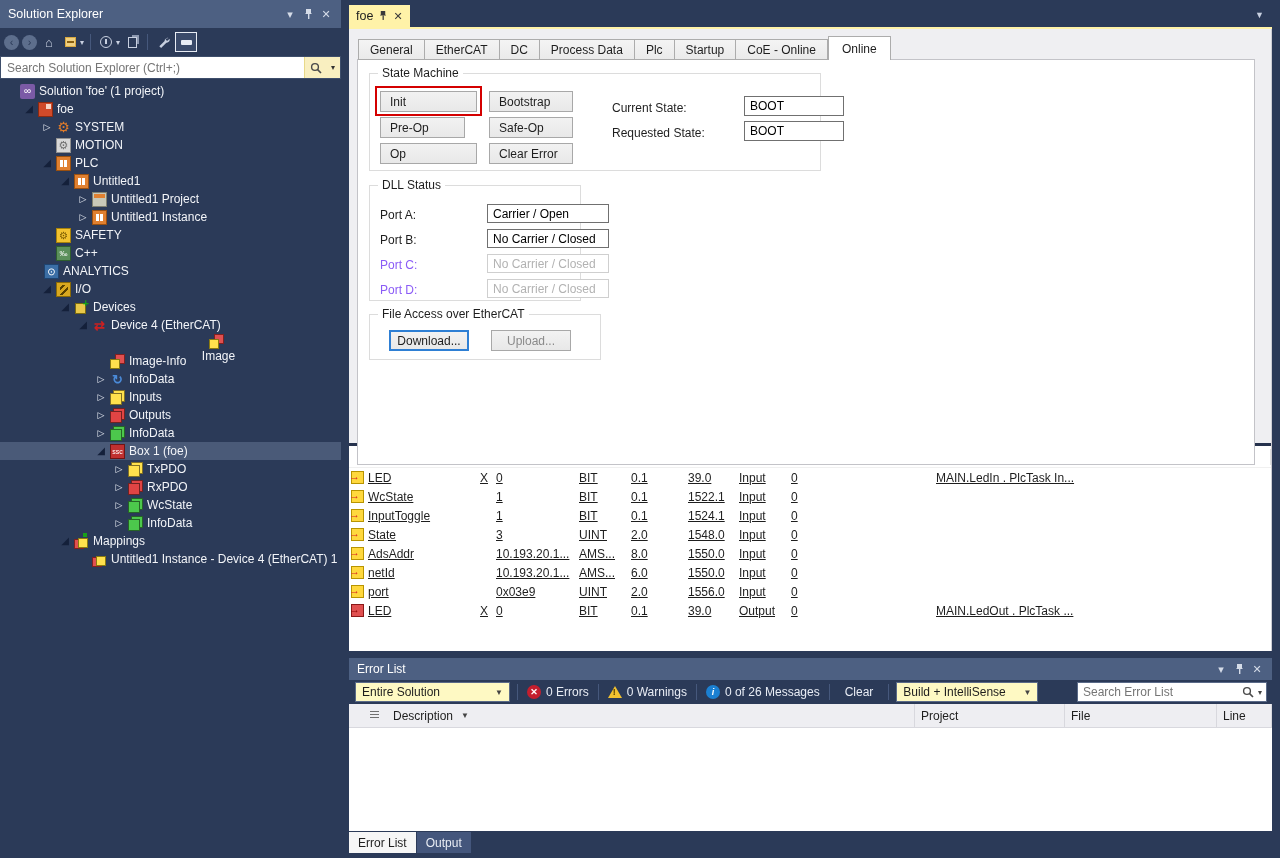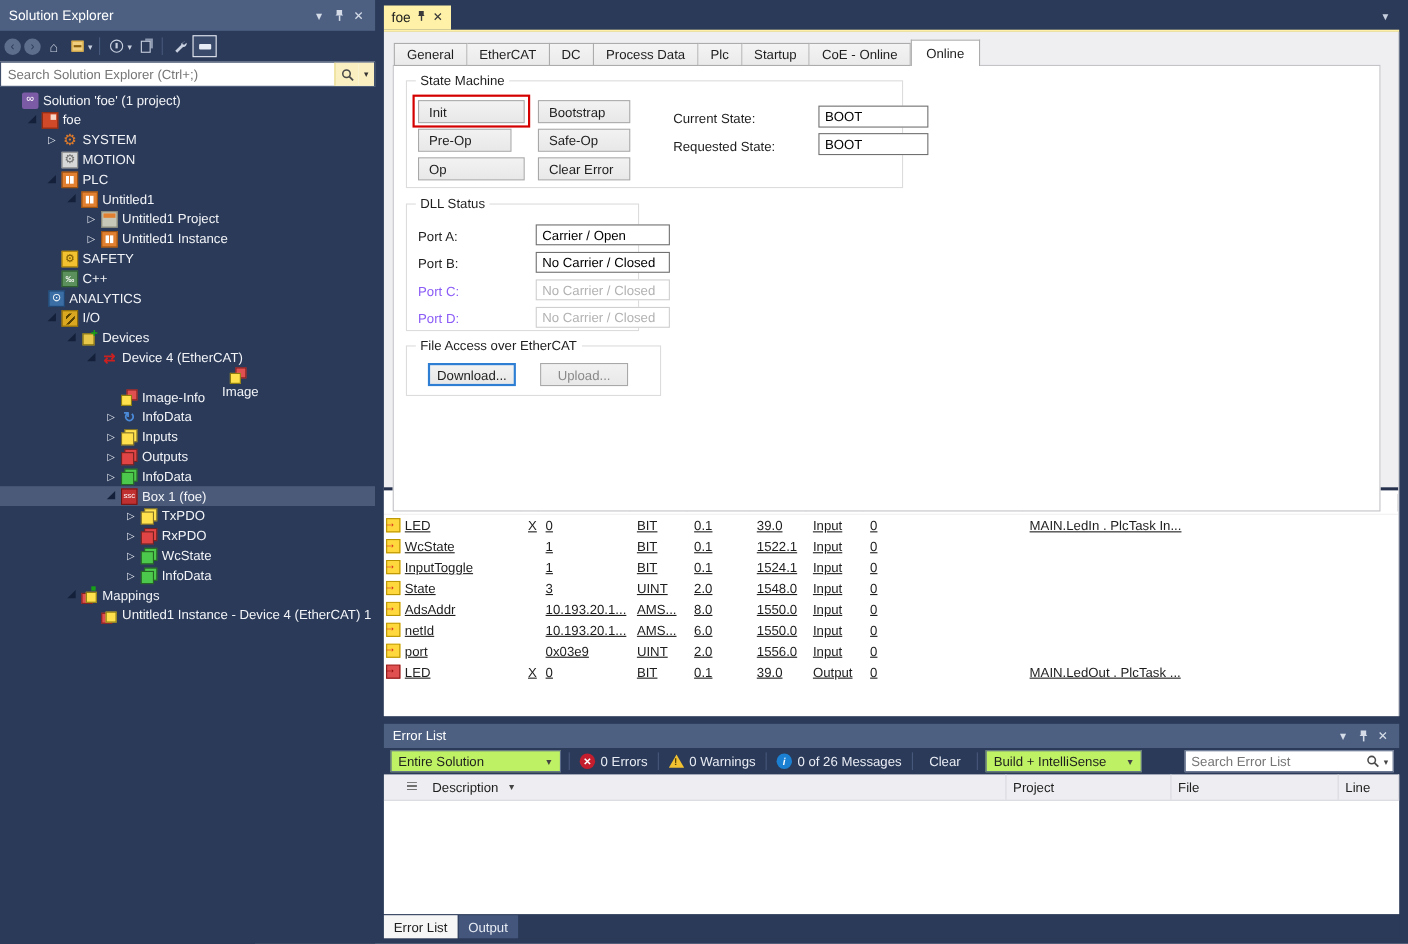--- a/index.html
+++ b/index.html
@@ -116,21 +116,21 @@
   .tic-in { background:#FFD83D; border:1px solid #B89400; }
   .tic-in::after { content:"→"; position:absolute; left:-3px; top:-2px; color:#D42020; font-weight:bold; font-size:11px; }
   .tic-out { background:#E05050; border:1px solid #8A1818; }
   .tic-out::after { content:"→"; position:absolute; left:-3px; top:-2px; color:#8A0000; font-weight:bold; font-size:11px; }
 
   
   .el { position:absolute; left:349px; top:658px; width:923px; height:195px; background:#2B3A58; }
   .el-title { height:22px; background:#4D6082; color:#FFFFFF; display:flex; align-items:center; padding:0 6px 0 8px; }
   .el-title .sp { flex:1; }
   .el-toolbar { height:24px; display:flex; align-items:center; padding:0 6px; color:#E8ECF4; position:relative; }
-  .dd { background:#bef264; border:1px solid #5A6A88; height:20px; display:flex; align-items:center; color:#1E1E1E; padding-left:6px; }
+  .dd { background:#fef9c3; border:1px solid #5A6A88; height:20px; display:flex; align-items:center; color:#1E1E1E; padding-left:6px; }
   .dd .dda { margin-left:auto; padding:0 6px; font-size:8px; color:#444; }
   .el-sep { width:1px; height:16px; background:#46587C; margin:0 7px; }
   .stat { display:flex; align-items:center; gap:5px; padding:0 2px; white-space:nowrap; }
   .err-ico { width:14px; height:14px; border-radius:50%; background:#C41E2E; color:#fff; font-size:9px; font-weight:bold; display:flex; align-items:center; justify-content:center; }
   .warn-ico { width:0; height:0; border-left:7px solid transparent; border-right:7px solid transparent; border-bottom:12px solid #F2C230; position:relative; }
   .warn-ico::after { content:"!"; position:absolute; left:-2px; top:1px; color:#5A4200; font-size:9px; font-weight:bold; }
   .info-ico { width:14px; height:14px; border-radius:50%; background:#1B80D2; color:#fff; font-size:9px; font-weight:bold; font-style:italic; display:flex; align-items:center; justify-content:center; }
   .clear-btn { padding:0 8px; color:#E8ECF4; }
   .el-search { position:absolute; right:5px; top:2px; width:190px; height:20px; background:#FFFFFF; border:1px solid #5A6A88; display:flex; align-items:center; }
   .el-search input { flex:1; border:none; outline:none; font-family:inherit; font-size:12px; padding:0 5px; color:#707070; background:transparent; width:50px; }

